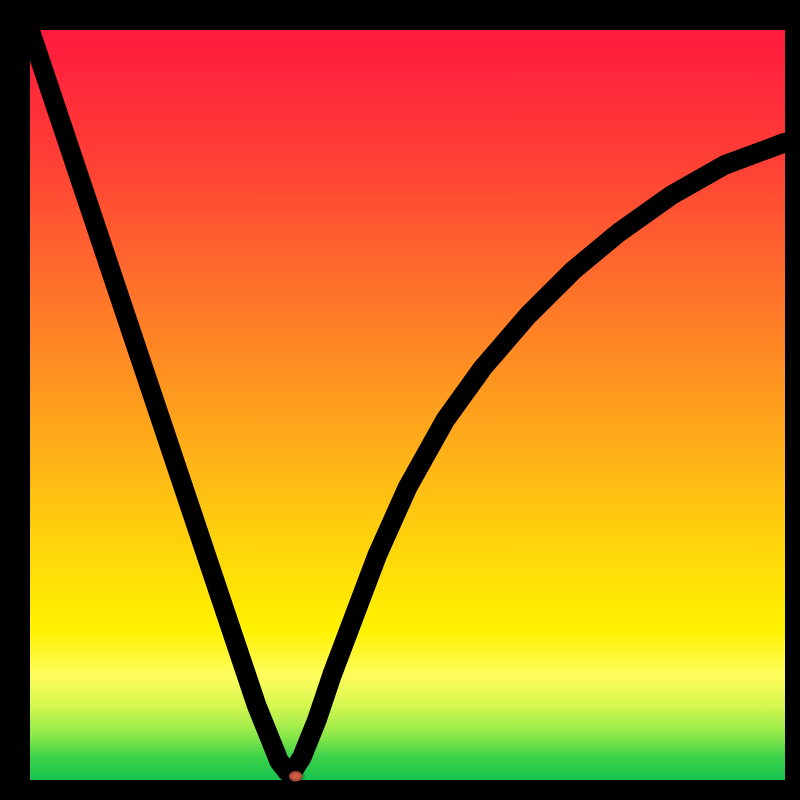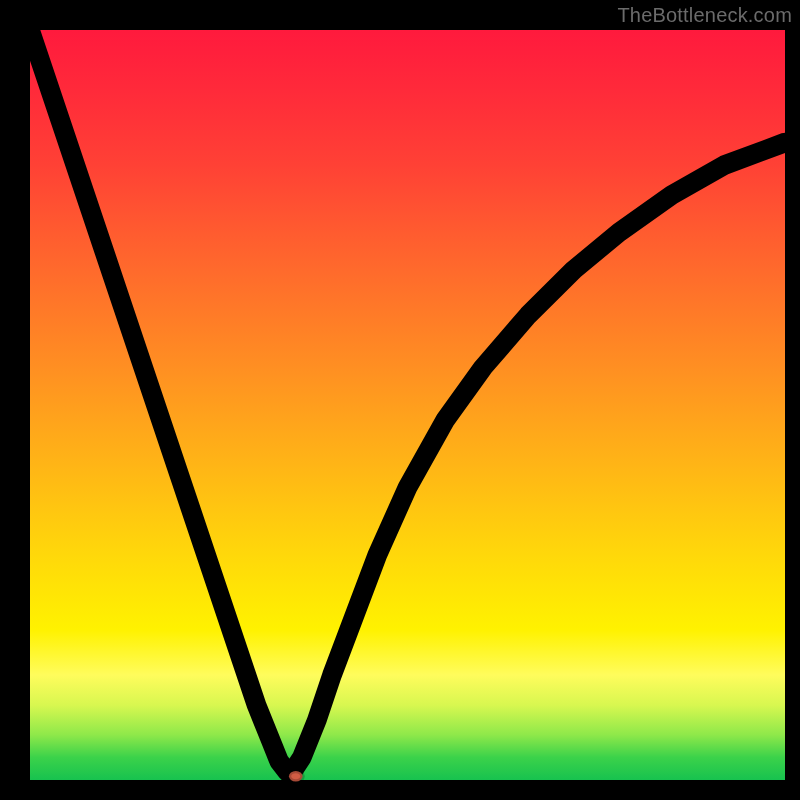--- a/index.html
+++ b/index.html
@@ -75,14 +75,13 @@
 <body>
 
 <div class="frame">
   <div class="plot-area">
     <svg viewBox="0 0 100 100" preserveAspectRatio="none">
       <path class="curve" d="M0.000 0.000 L4.000 12.000 L8.000 24.000 L12.000 36.000 L16.000 48.000 L20.000 60.000 L24.000 72.000 L28.000 84.000 L30.000 90.000 L32.000 95.000 L33.000 97.500 L34.000 98.800 L34.500 99.300"></path>
       <path class="curve" d="M34.500 99.300 L36.000 97.000 L38.000 92.000 L40.000 86.000 L43.000 78.000 L46.000 70.000 L50.000 61.000 L55.000 52.000 L60.000 45.000 L66.000 38.000 L72.000 32.000 L78.000 27.000 L85.000 22.000 L92.000 18.000 L100.000 15.000"></path>
       <ellipse class="marker" cx="35.200" cy="99.500" rx="0.9" ry="0.7"></ellipse>
     </svg>
   </div>
-  <div class="watermark">TheBottleneck.com</div>
 </div>
 
 </body></html>

